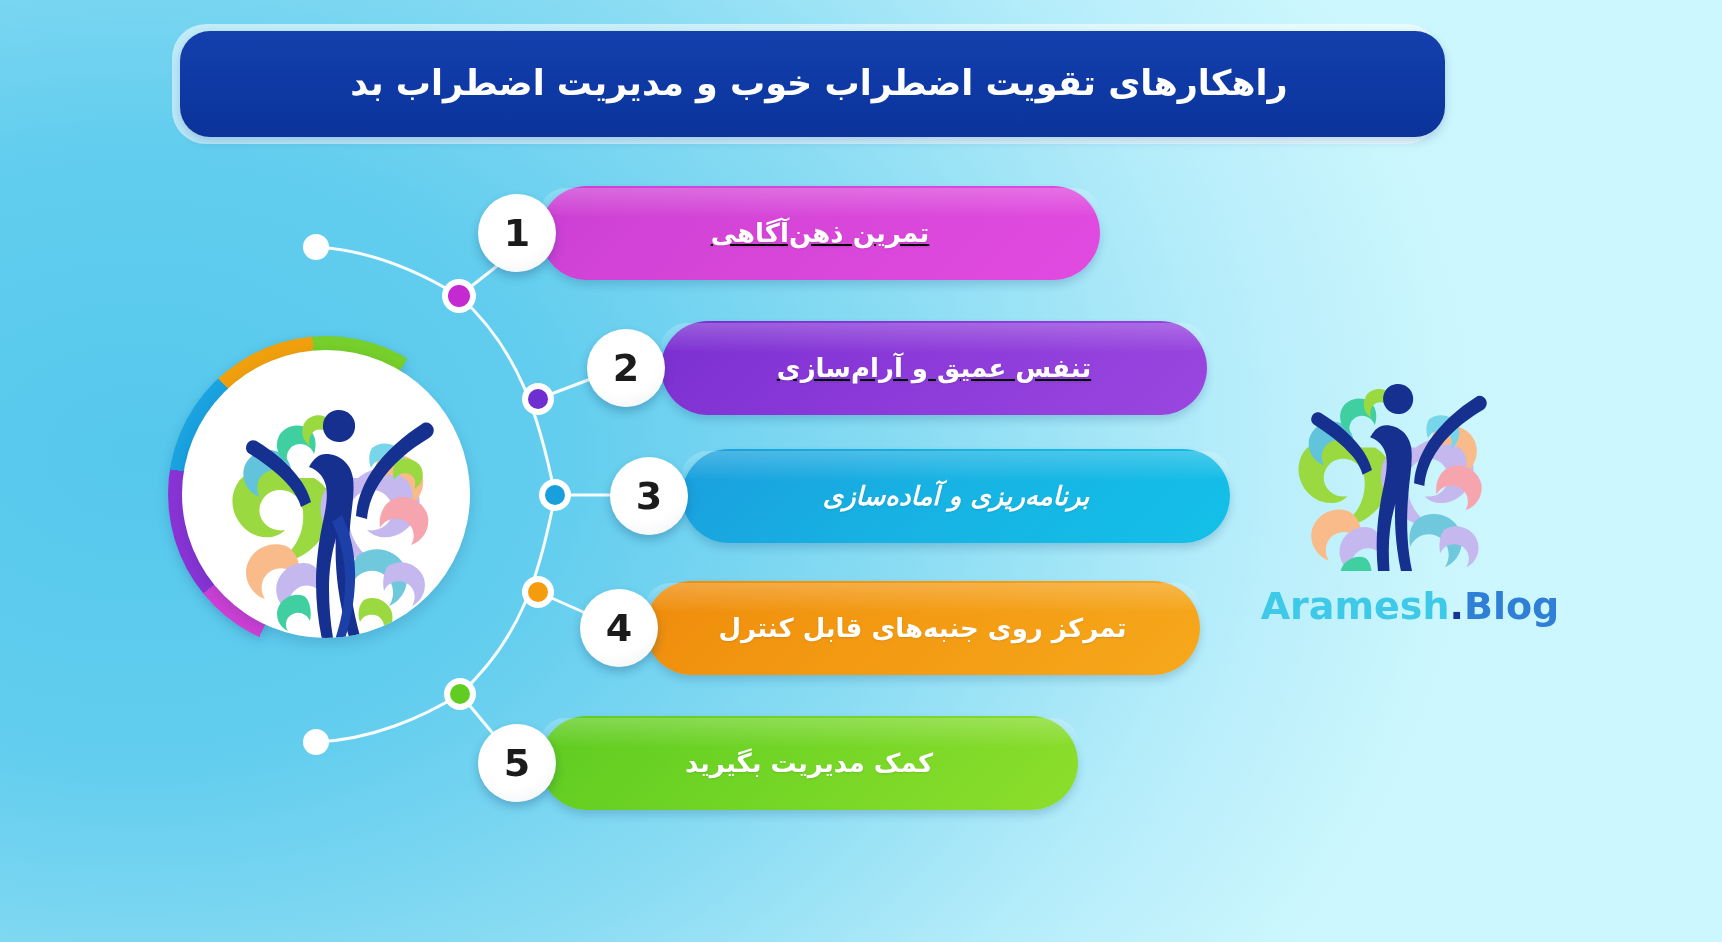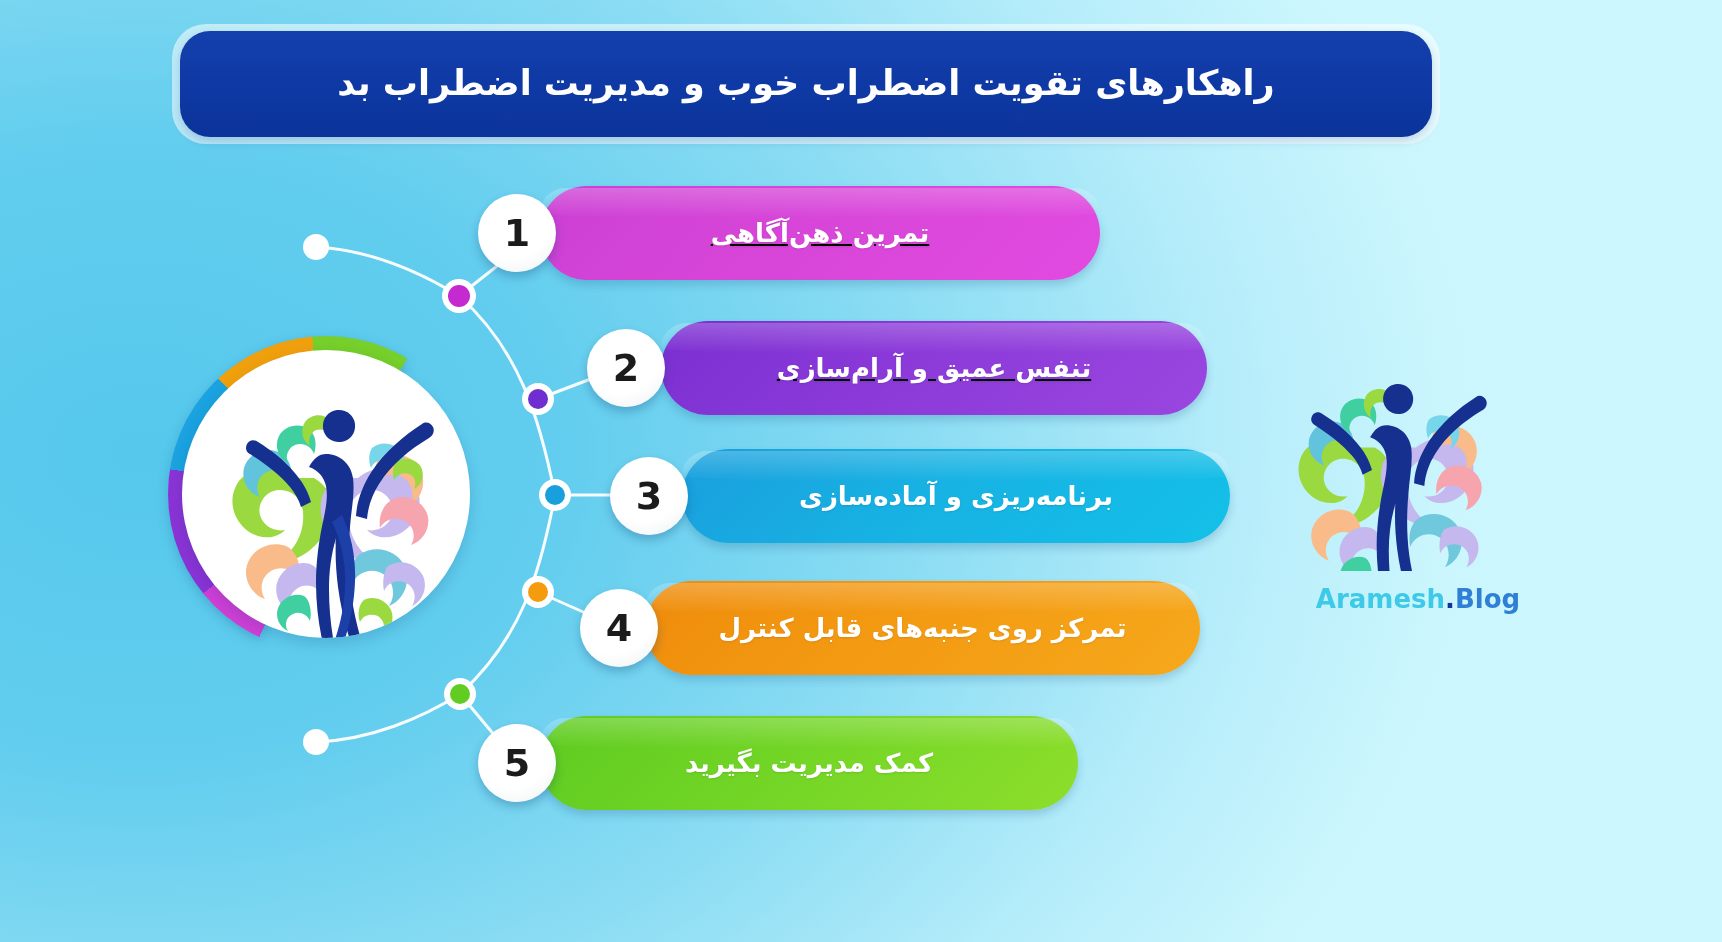--- a/index.html
+++ b/index.html
@@ -22,21 +22,21 @@
   .banner-halo{
     position:absolute;inset:0;border-radius:34px;
     background:rgba(255,255,255,.55);
     filter:blur(0.5px);
   }
   .banner{
     position:absolute;left:8px;top:7px;width:1252px;height:106px;
     border-radius:30px;
     background:linear-gradient(180deg,#1440ad 0%,#0f3aa6 45%,#0b3399 100%);
     box-shadow:0 4px 10px rgba(0,40,120,.18);
-    display:flex;align-items:center;justify-content:center;
+    display:flex;align-items:center;justify-content:center;padding-left:13px;
   }
   .banner-text{
     color:#ffffff;font-size:35px;font-weight:bold;letter-spacing:.2px;
     text-align:center;line-height:1.25;direction:rtl;
     padding:0 40px;white-space:nowrap;
   }
 
   
   .badge{position:absolute;left:168px;top:336px;width:316px;height:316px;}
   .ring{
@@ -84,22 +84,22 @@
     background:radial-gradient(circle at 42% 30%,#ffffff 0%,#ffffff 58%,#eceff1 100%);
     box-shadow:0 5px 10px rgba(15,60,110,.28);
     display:flex;align-items:center;justify-content:center;z-index:3;
   }
   .num span{font-size:38px;font-weight:600;color:#1b1b1b;font-family:"DejaVu Sans",sans-serif;}
 
   
   .brand{position:absolute;left:1246px;top:356px;width:320px;height:270px;}
   .brand svg{position:absolute;left:0;top:0;}
   .brand-name{
-    position:absolute;left:12px;top:228px;width:320px;text-align:center;
-    font-size:26px;font-weight:bold;direction:ltr;
+    position:absolute;left:4px;top:228px;width:320px;text-align:center;
+    font-size:38px;font-weight:bold;direction:ltr;
     font-family:"DejaVu Sans","Liberation Sans",sans-serif;
     white-space:nowrap;
   }
   .brand-name .b1{color:#3ec9e8;}
   .brand-name .b2{color:#15349b;}
   .brand-name .b3{color:#2f7fd6;}
 </style>
 </head>
 <body>
 
@@ -201,21 +201,21 @@
   <div class="row" style="left:587px;top:321px;width:620px;">
     <div class="bar" style="width:546px;background:linear-gradient(135deg,#7b2fd1 0%,#8a39d8 40%,#9a46e0 100%);text-decoration:underline;">
       <span class="bar-text">تنفس عمیق و آرام‌سازی</span>
     </div>
     <div class="num" style="left:0px;">
       <span>2</span>
     </div>
   </div>
 
   <div class="row" style="left:610px;top:449px;width:620px;">
-    <div class="bar" style="width:548px;background:linear-gradient(135deg,#1a9fdd 0%,#17b2e3 45%,#13c0e8 100%);">
+    <div class="bar" style="width:548px;background:linear-gradient(135deg,#1a9fdd 0%,#17b2e3 45%,#13c0e8 100%);font-style:italic;">
       <span class="bar-text">برنامه‌ریزی و آماده‌سازی</span>
     </div>
     <div class="num" style="left:0px;">
       <span>3</span>
     </div>
   </div>
 
   <div class="row" style="left:580px;top:581px;width:620px;">
     <div class="bar" style="width:555px;background:linear-gradient(135deg,#ef8c0c 0%,#f39a12 45%,#f6a81b 100%);">
       <span class="bar-text">تمرکز روی جنبه‌های قابل کنترل</span>

